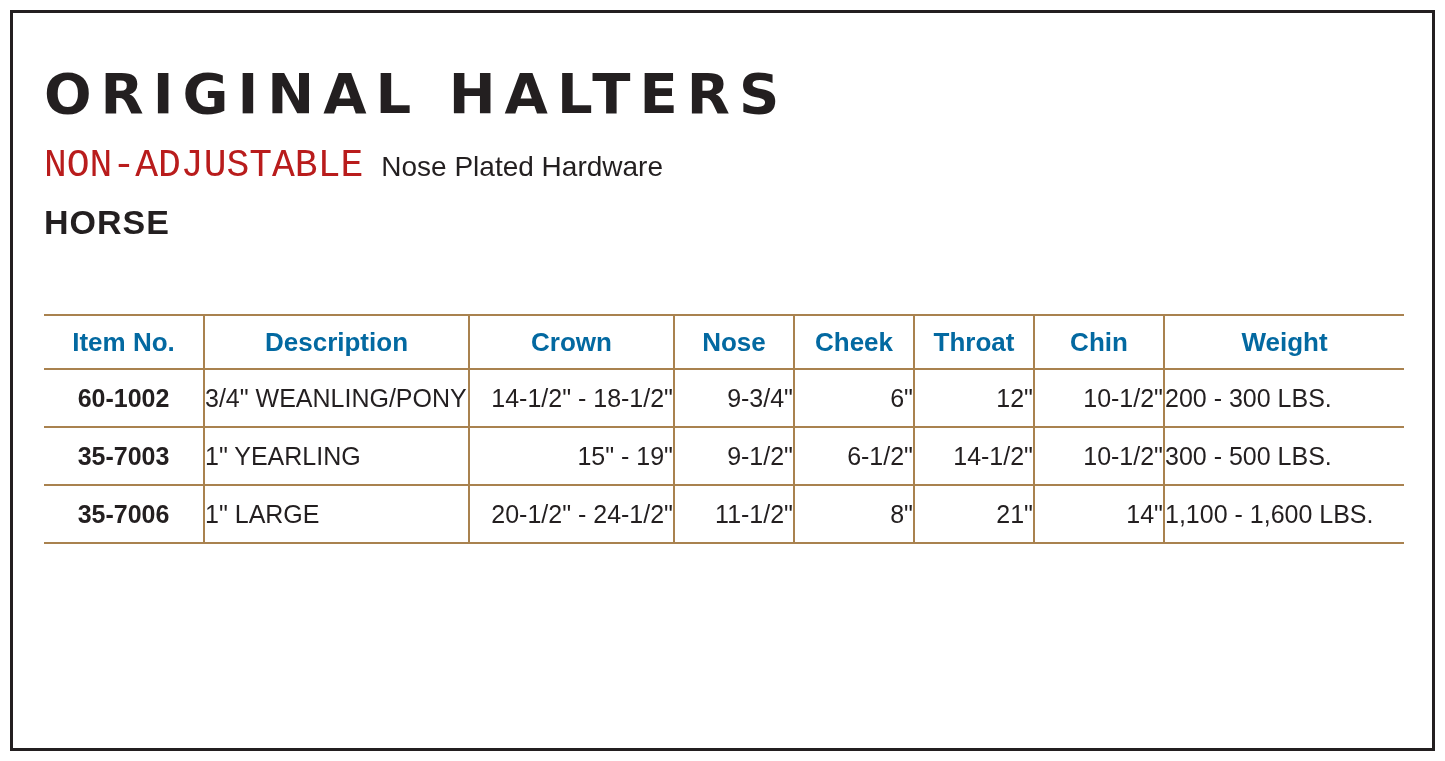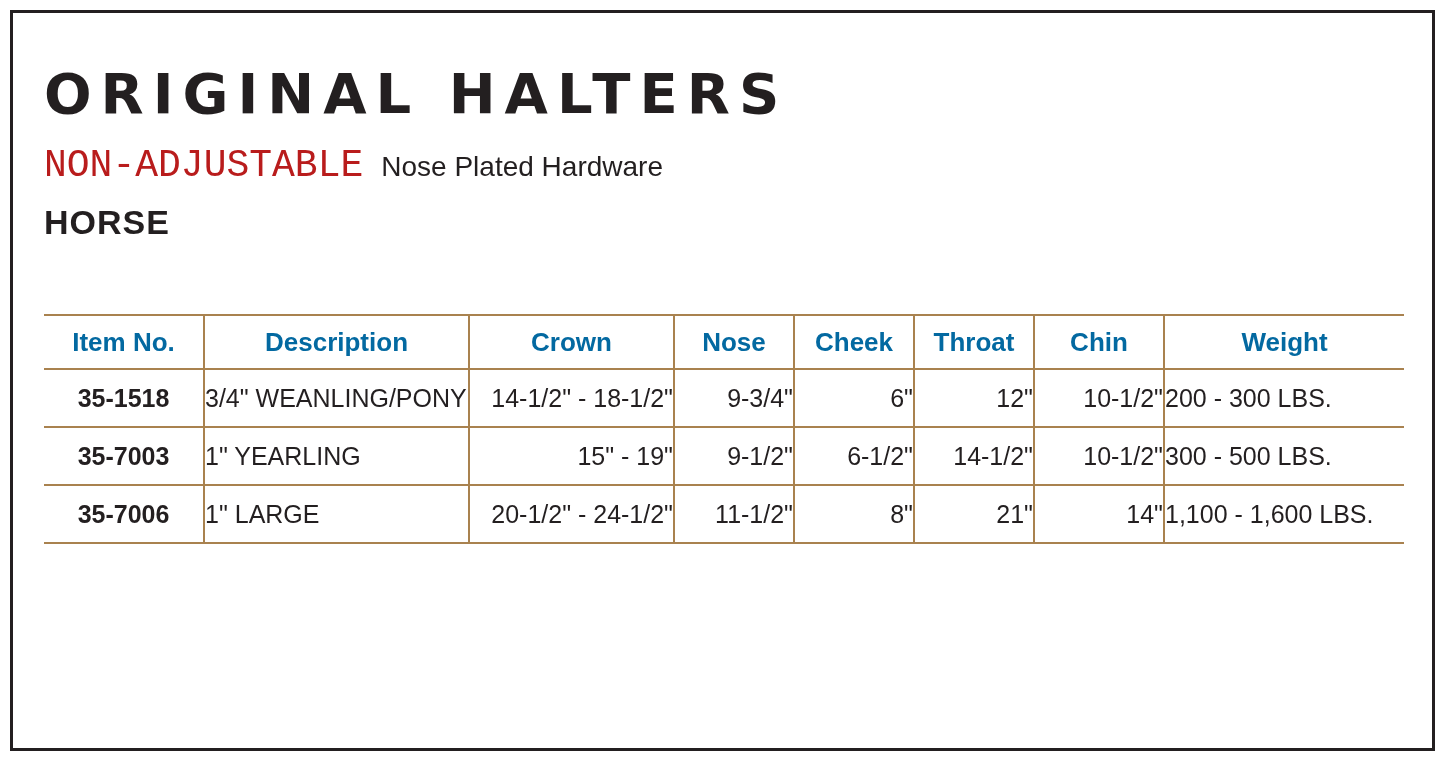--- a/index.html
+++ b/index.html
@@ -192,21 +192,21 @@
           <th class="num-h">Crown</th>
           <th class="num-h">Nose</th>
           <th class="num-h">Cheek</th>
           <th class="num-h">Throat</th>
           <th class="num-h">Chin</th>
           <th class="weight-h">Weight</th>
         </tr>
       </thead>
       <tbody>
         <tr>
-          <td class="itemno">35-1518</td>
+          <td class="itemno">60-1002</td>
           <td class="desc">3/4" WEANLING/PONY</td>
           <td class="num">14-1/2" - 18-1/2"</td>
           <td class="num">9-3/4"</td>
           <td class="num">6"</td>
           <td class="num">12"</td>
           <td class="num">10-1/2"</td>
           <td class="weight">200 - 300 LBS.</td>
         </tr>
         <tr>
           <td class="itemno">35-7003</td>

